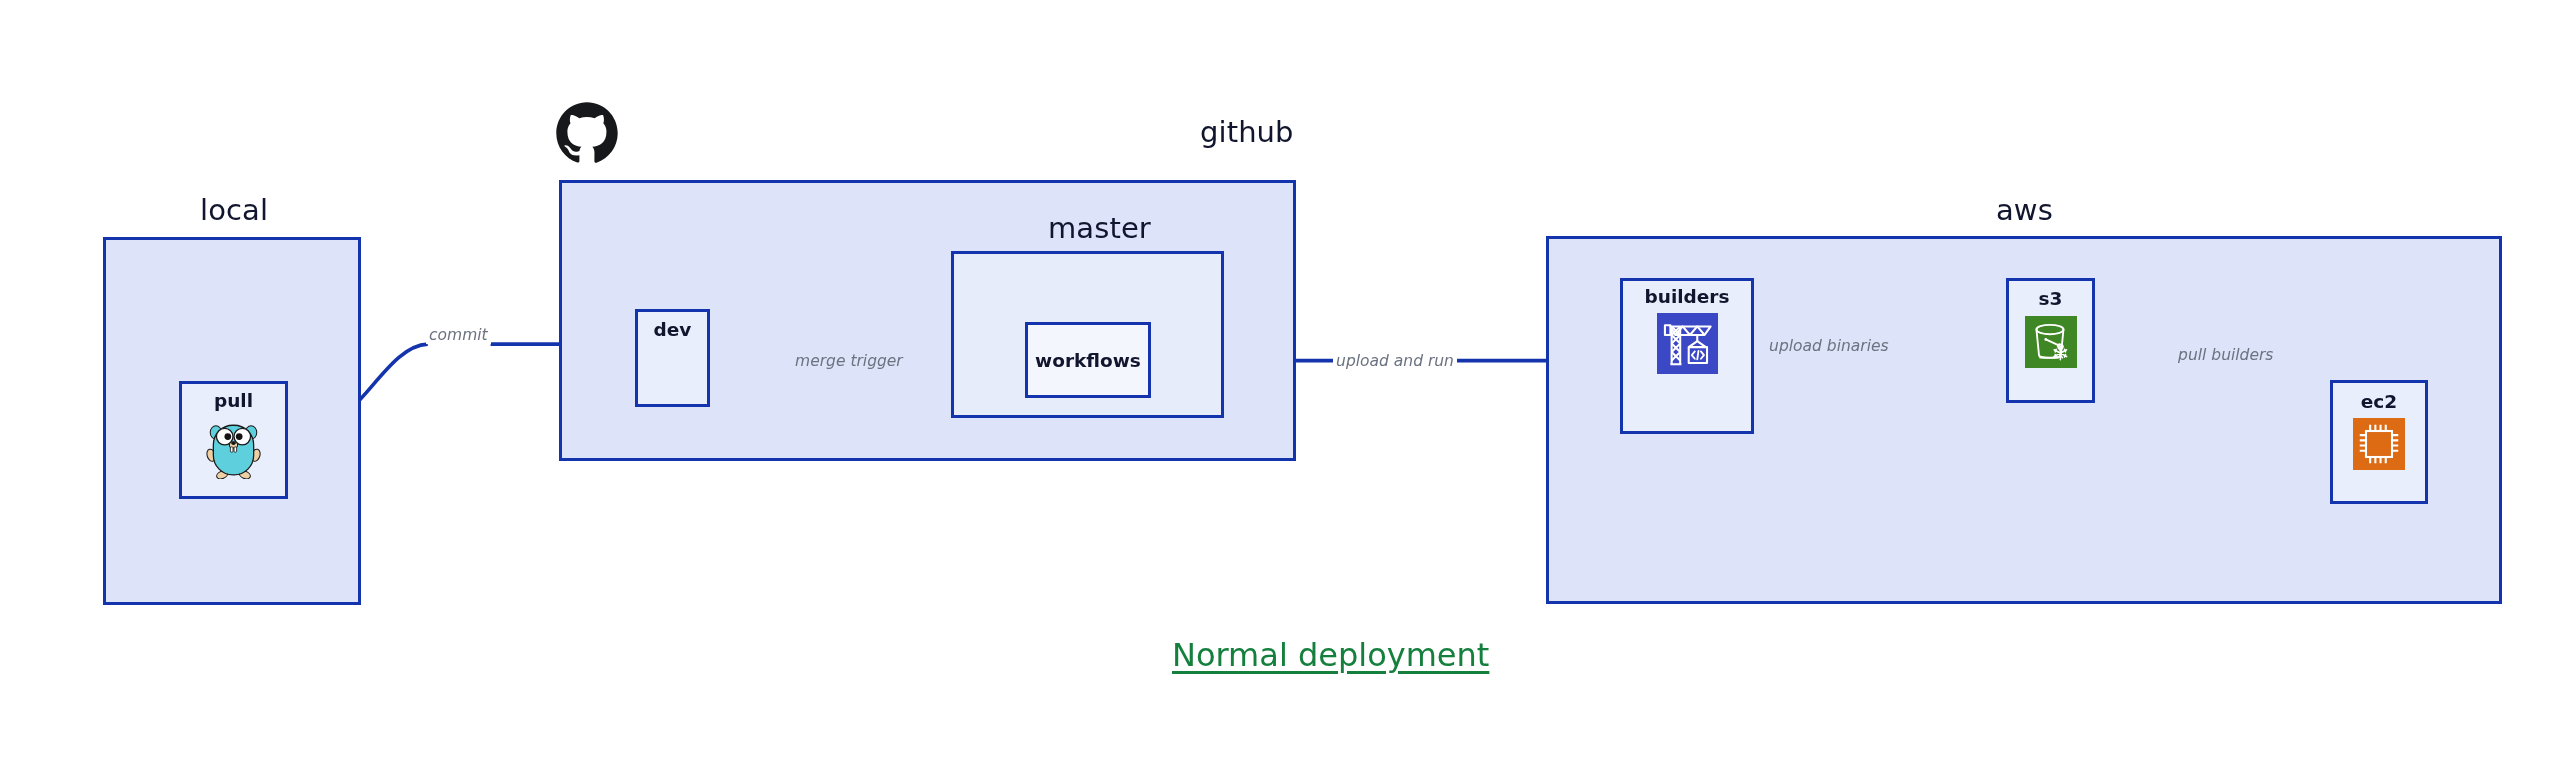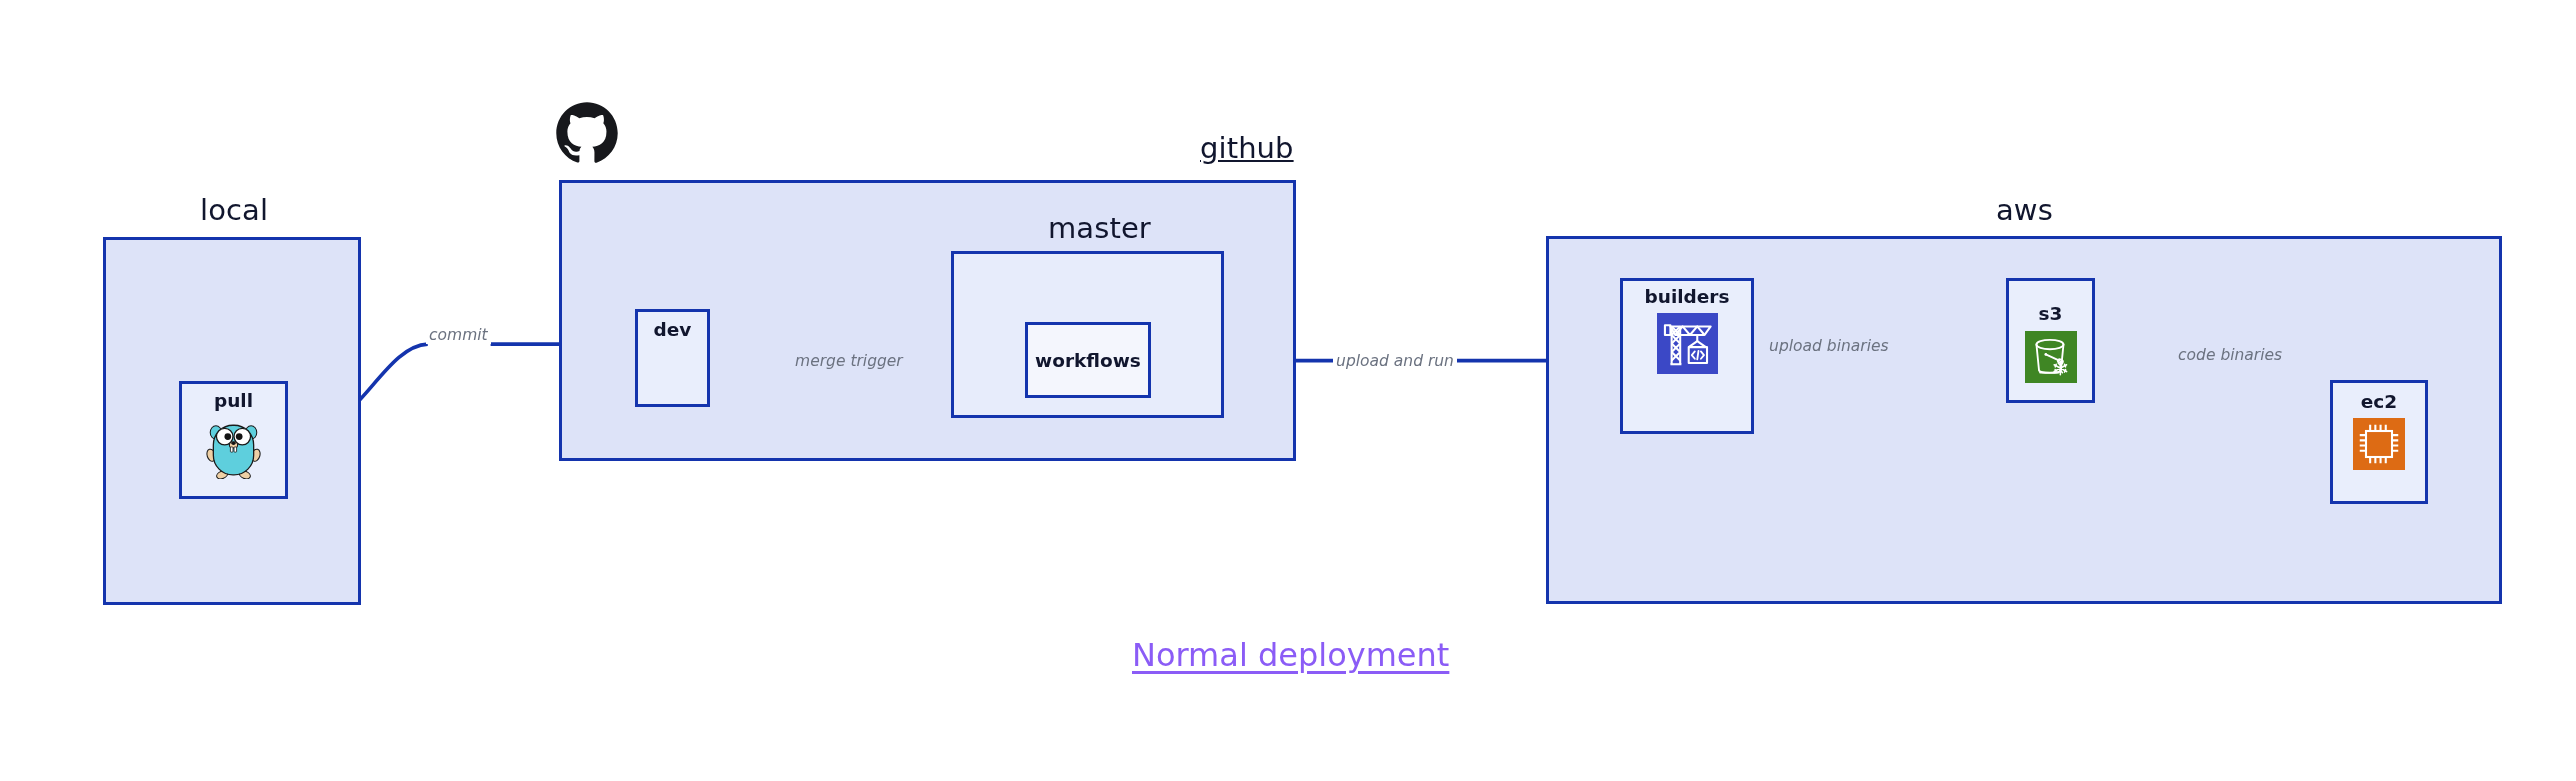--- a/index.html
+++ b/index.html
@@ -74,28 +74,29 @@
     white-space: nowrap;
     font-family: "DejaVu Sans", sans-serif;
     background: transparent;
   }
   .edge-label.on-white { background: #ffffff; padding: 0 3.1px; }
   .edge-label.on-lav   { background: #dde3f8; padding: 0 3.1px; }
 
   
   .diagram-title {
     position: absolute;
-    color: #8b5cf6;
+    color: #15803d;
     font-size: 32px;
     font-weight: 400;
     text-decoration: underline;
     text-underline-offset: 5.2px;
     text-decoration-thickness: 2.6px;
     white-space: nowrap;
     font-family: "DejaVu Sans", sans-serif;
+    margin-left: 40px;
   }
 
   svg.edges {
     position: absolute;
     left: 0; top: 0;
     width: 2604px;
     height: 781px;
     pointer-events: none;
     overflow: visible;
   }
@@ -165,21 +166,21 @@
     <svg width="64" height="64" viewBox="0 0 100 100">
       <path fill="#17181c" d="M50 2C23.5 2 2 23.6 2 50.2c0 21.3 13.8 39.4 32.9 45.8 2.4.4 3.3-1 3.3-2.3
         0-1.2-.05-5-.07-9-13.4 2.9-16.2-5.7-16.2-5.7-2.2-5.6-5.4-7-5.4-7-4.4-3 .3-3 .3-3
         4.8.3 7.4 5 7.4 5 4.3 7.4 11.3 5.3 14 4 .4-3.1 1.7-5.3 3.1-6.5-10.7-1.2-22-5.4-22-23.9
         0-5.3 1.9-9.6 4.9-13-.5-1.2-2.1-6.1.5-12.8 0 0 4-1.3 13.2 5a45.4 45.4 0 0 1 24 0c9.1-6.3
         13.1-5 13.1-5 2.6 6.7 1 11.6.5 12.8 3.1 3.4 4.9 7.7 4.9 13 0 18.6-11.3 22.7-22.1 23.9
         1.7 1.5 3.3 4.5 3.3 9.1 0 6.6-.06 11.9-.06 13.5 0 1.3.87 2.8 3.3 2.3C84.3 89.5 98 71.4 98 50.2
         98 23.6 76.5 2 50 2z"></path>
     </svg>
   </span>
-  <div class="group-label" style="left:1200px; top:131px;text-decoration:underline;">github</div>
+  <div class="group-label" style="left:1200px; top:115px;">github</div>
   <div class="group-box" style="left:559px; top:180px; width:737px; height:281px;"></div>
 
   <div class="node-box" style="left:635px; top:309px; width:75px; height:98px; padding-top:9.3px;">
     <div class="node-title">dev</div>
   </div>
 
   <div class="group-label" style="left:1048px; top:211px;">master</div>
   <div class="group-box inner-group" style="left:951px; top:251px; width:273px; height:167px;"></div>
 
   <div class="node-box" style="left:1025px; top:322px; width:126px; height:76px; padding-top:27px; background:#f4f6fd;">
@@ -209,21 +210,21 @@
           <path d="M66 36 L66 46"></path>
           <path d="M52 56 L66 46 L80 56"></path>
           <rect x="52" y="56" width="30" height="26"></rect>
 
           <path d="M62 63 L57 69 L62 75 M72 63 L77 69 L72 75 M68 62 L66 76" stroke-width="3" stroke-linecap="round"></path>
         </g>
       </svg>
     </span>
   </div>
 
-  <div class="node-box" style="left:2006px; top:278px; width:89px; height:125px; padding-top:24px;">
+  <div class="node-box" style="left:2006px; top:278px; width:89px; height:125px; padding-top:9px;">
     <div class="node-title">s3</div>
     <span class="node-icon" style="margin-top:7.2px;">
       <svg width="52" height="52" viewBox="0 0 100 100">
         <rect x="0" y="0" width="100" height="100" fill="#3f8624"></rect>
         <g stroke="#ffffff" stroke-width="3.6" fill="none" stroke-linecap="round" stroke-linejoin="round">
           <ellipse cx="48" cy="26" rx="26" ry="9"></ellipse>
           <path d="M22 26 L27 76 C30 82 66 82 69 76 L74 26"></path>
           <path d="M29 80 L62 80"></path>
 
           <circle cx="40" cy="45" r="2.6" fill="#ffffff" stroke="none"></circle>
@@ -259,18 +260,18 @@
   </div>
 
   <div class="edge-label on-white" style="left:426px; top:335px; transform:translateY(-50%);">commit</div>
 
   <div class="edge-label on-lav" style="left:792px; top:361px; transform:translateY(-50%);">merge trigger</div>
 
   <div class="edge-label on-white" style="left:1333px; top:361px; transform:translateY(-50%);">upload and run</div>
 
   <div class="edge-label on-lav" style="left:1766px; top:346px; transform:translateY(-50%);">upload binaries</div>
 
-  <div class="edge-label on-lav" style="left:2175px; top:355px; transform:translateY(-50%);">code binaries</div>
+  <div class="edge-label on-lav" style="left:2175px; top:355px; transform:translateY(-50%);">pull builders</div>
 
   <div class="diagram-title" style="left:1132px; top:636px;">Normal deployment</div>
 
 </div>
 
 
 </body></html>

